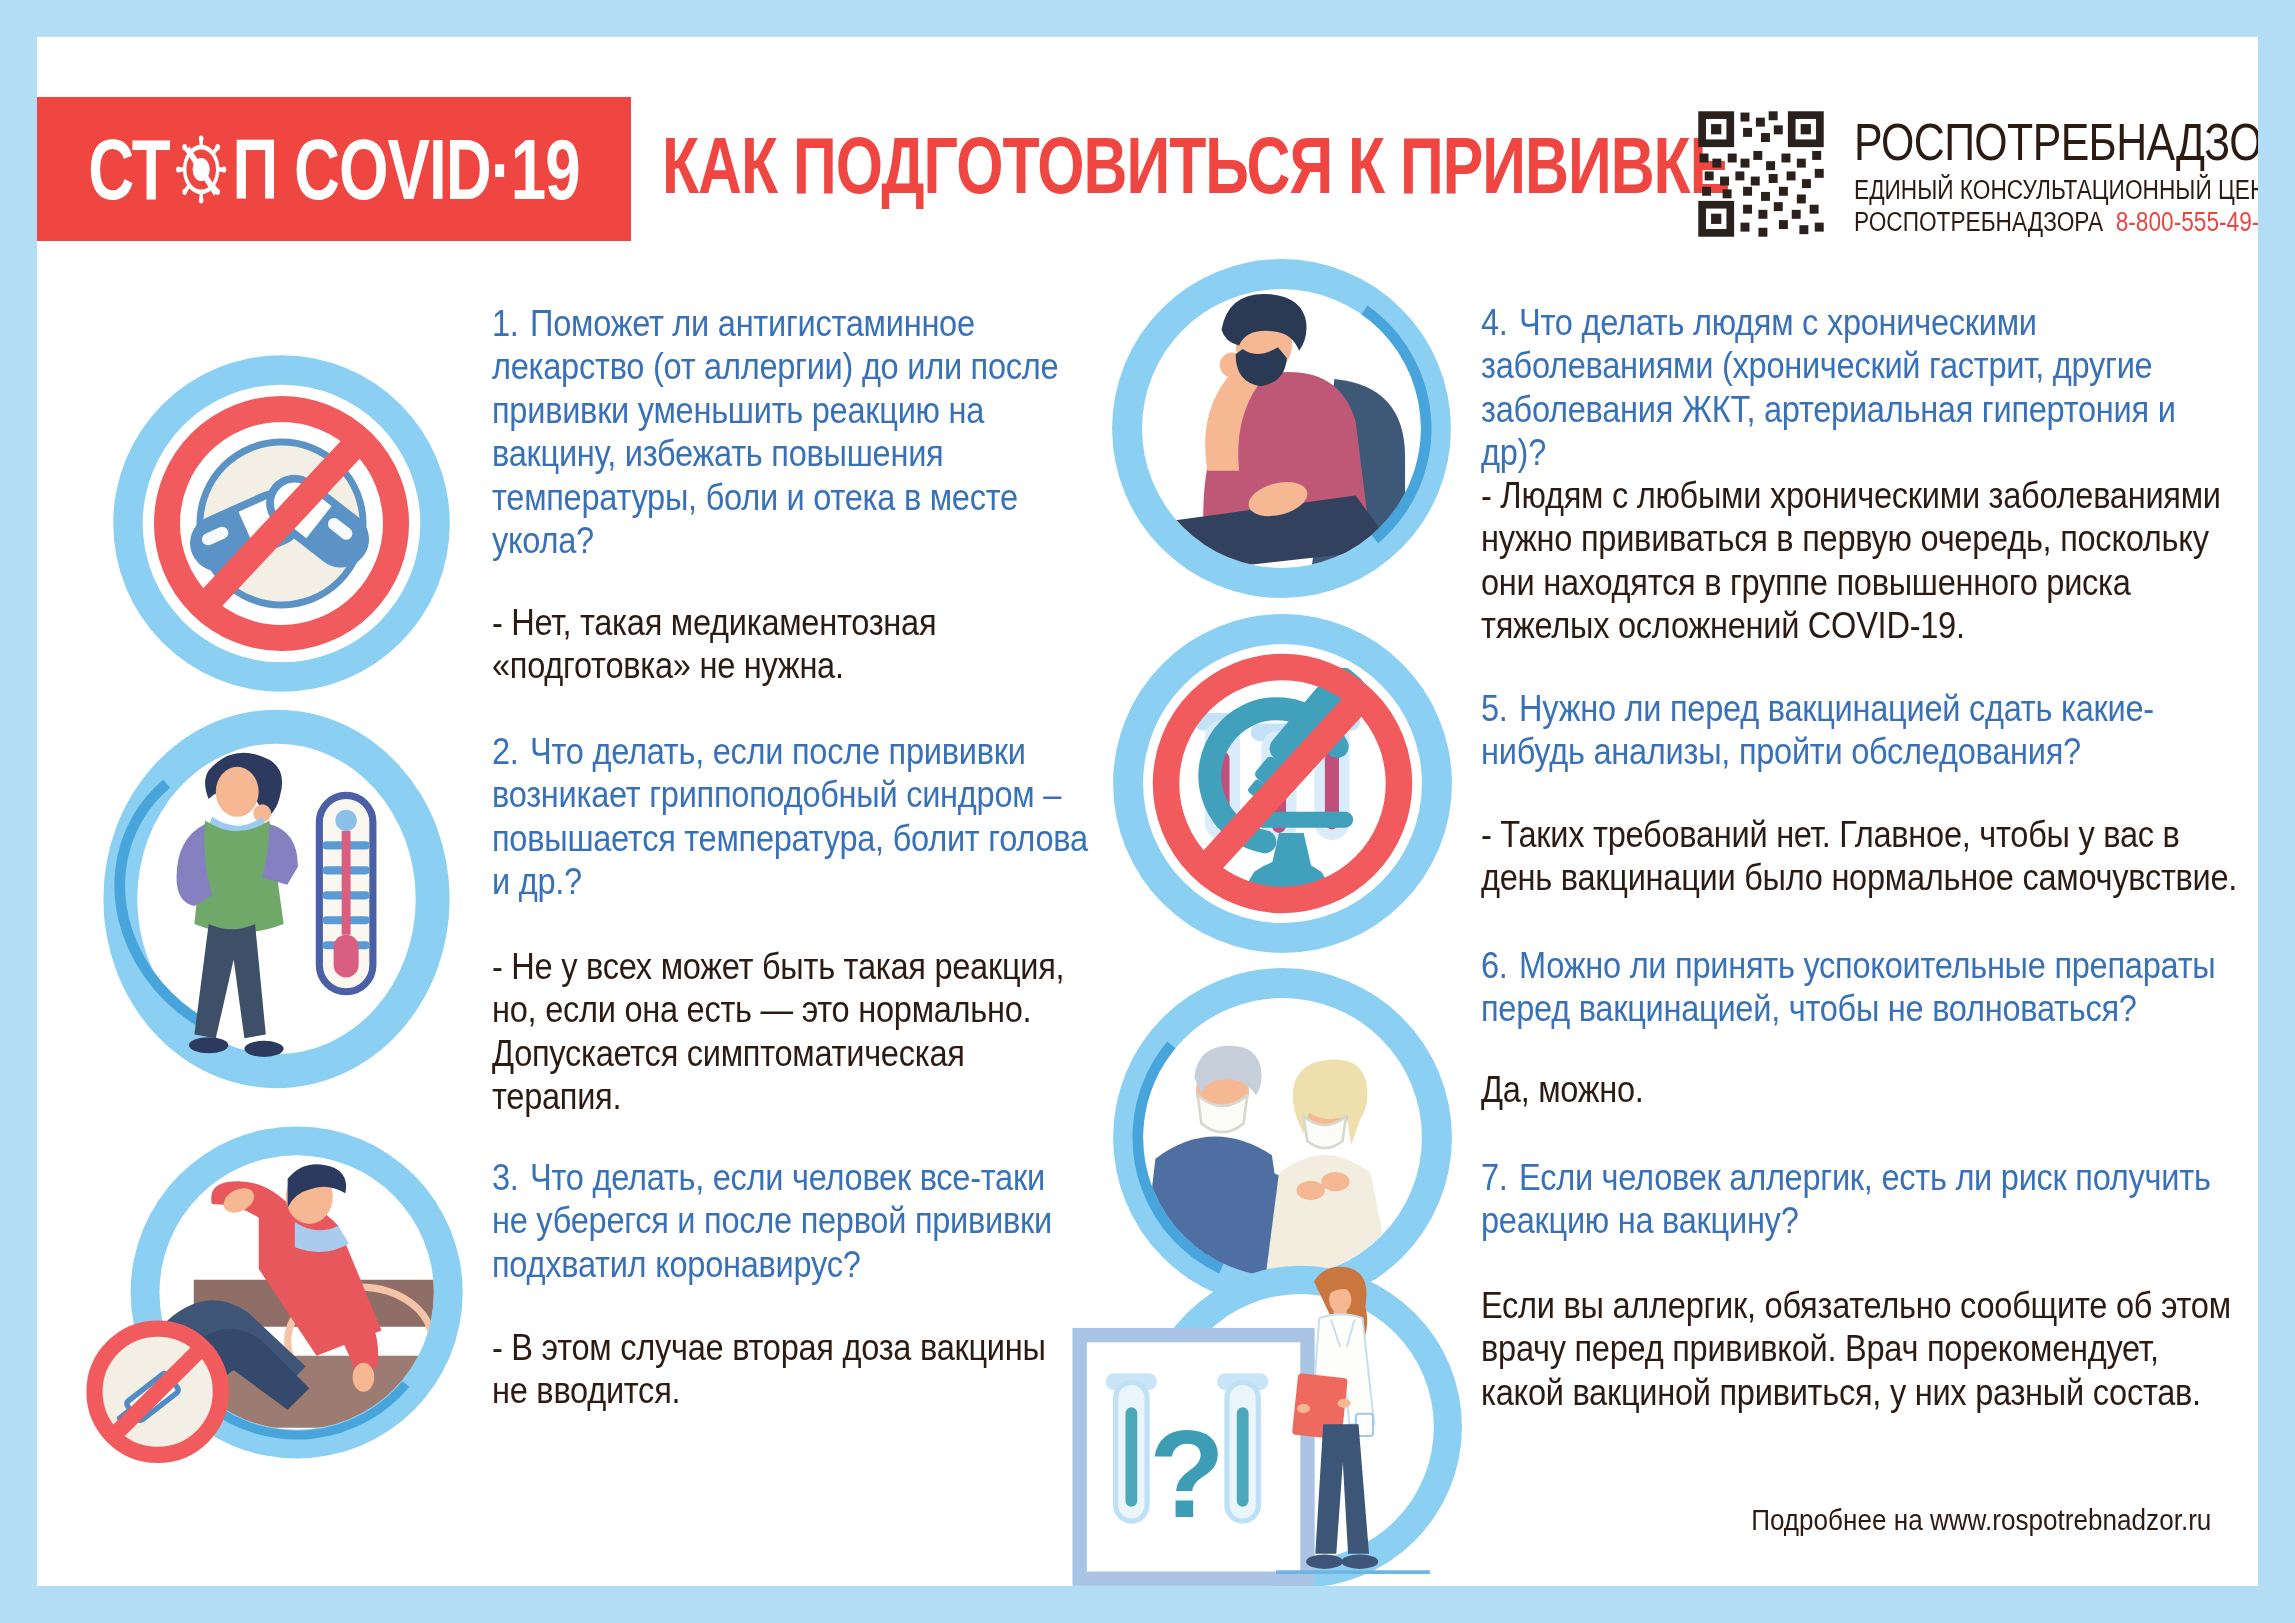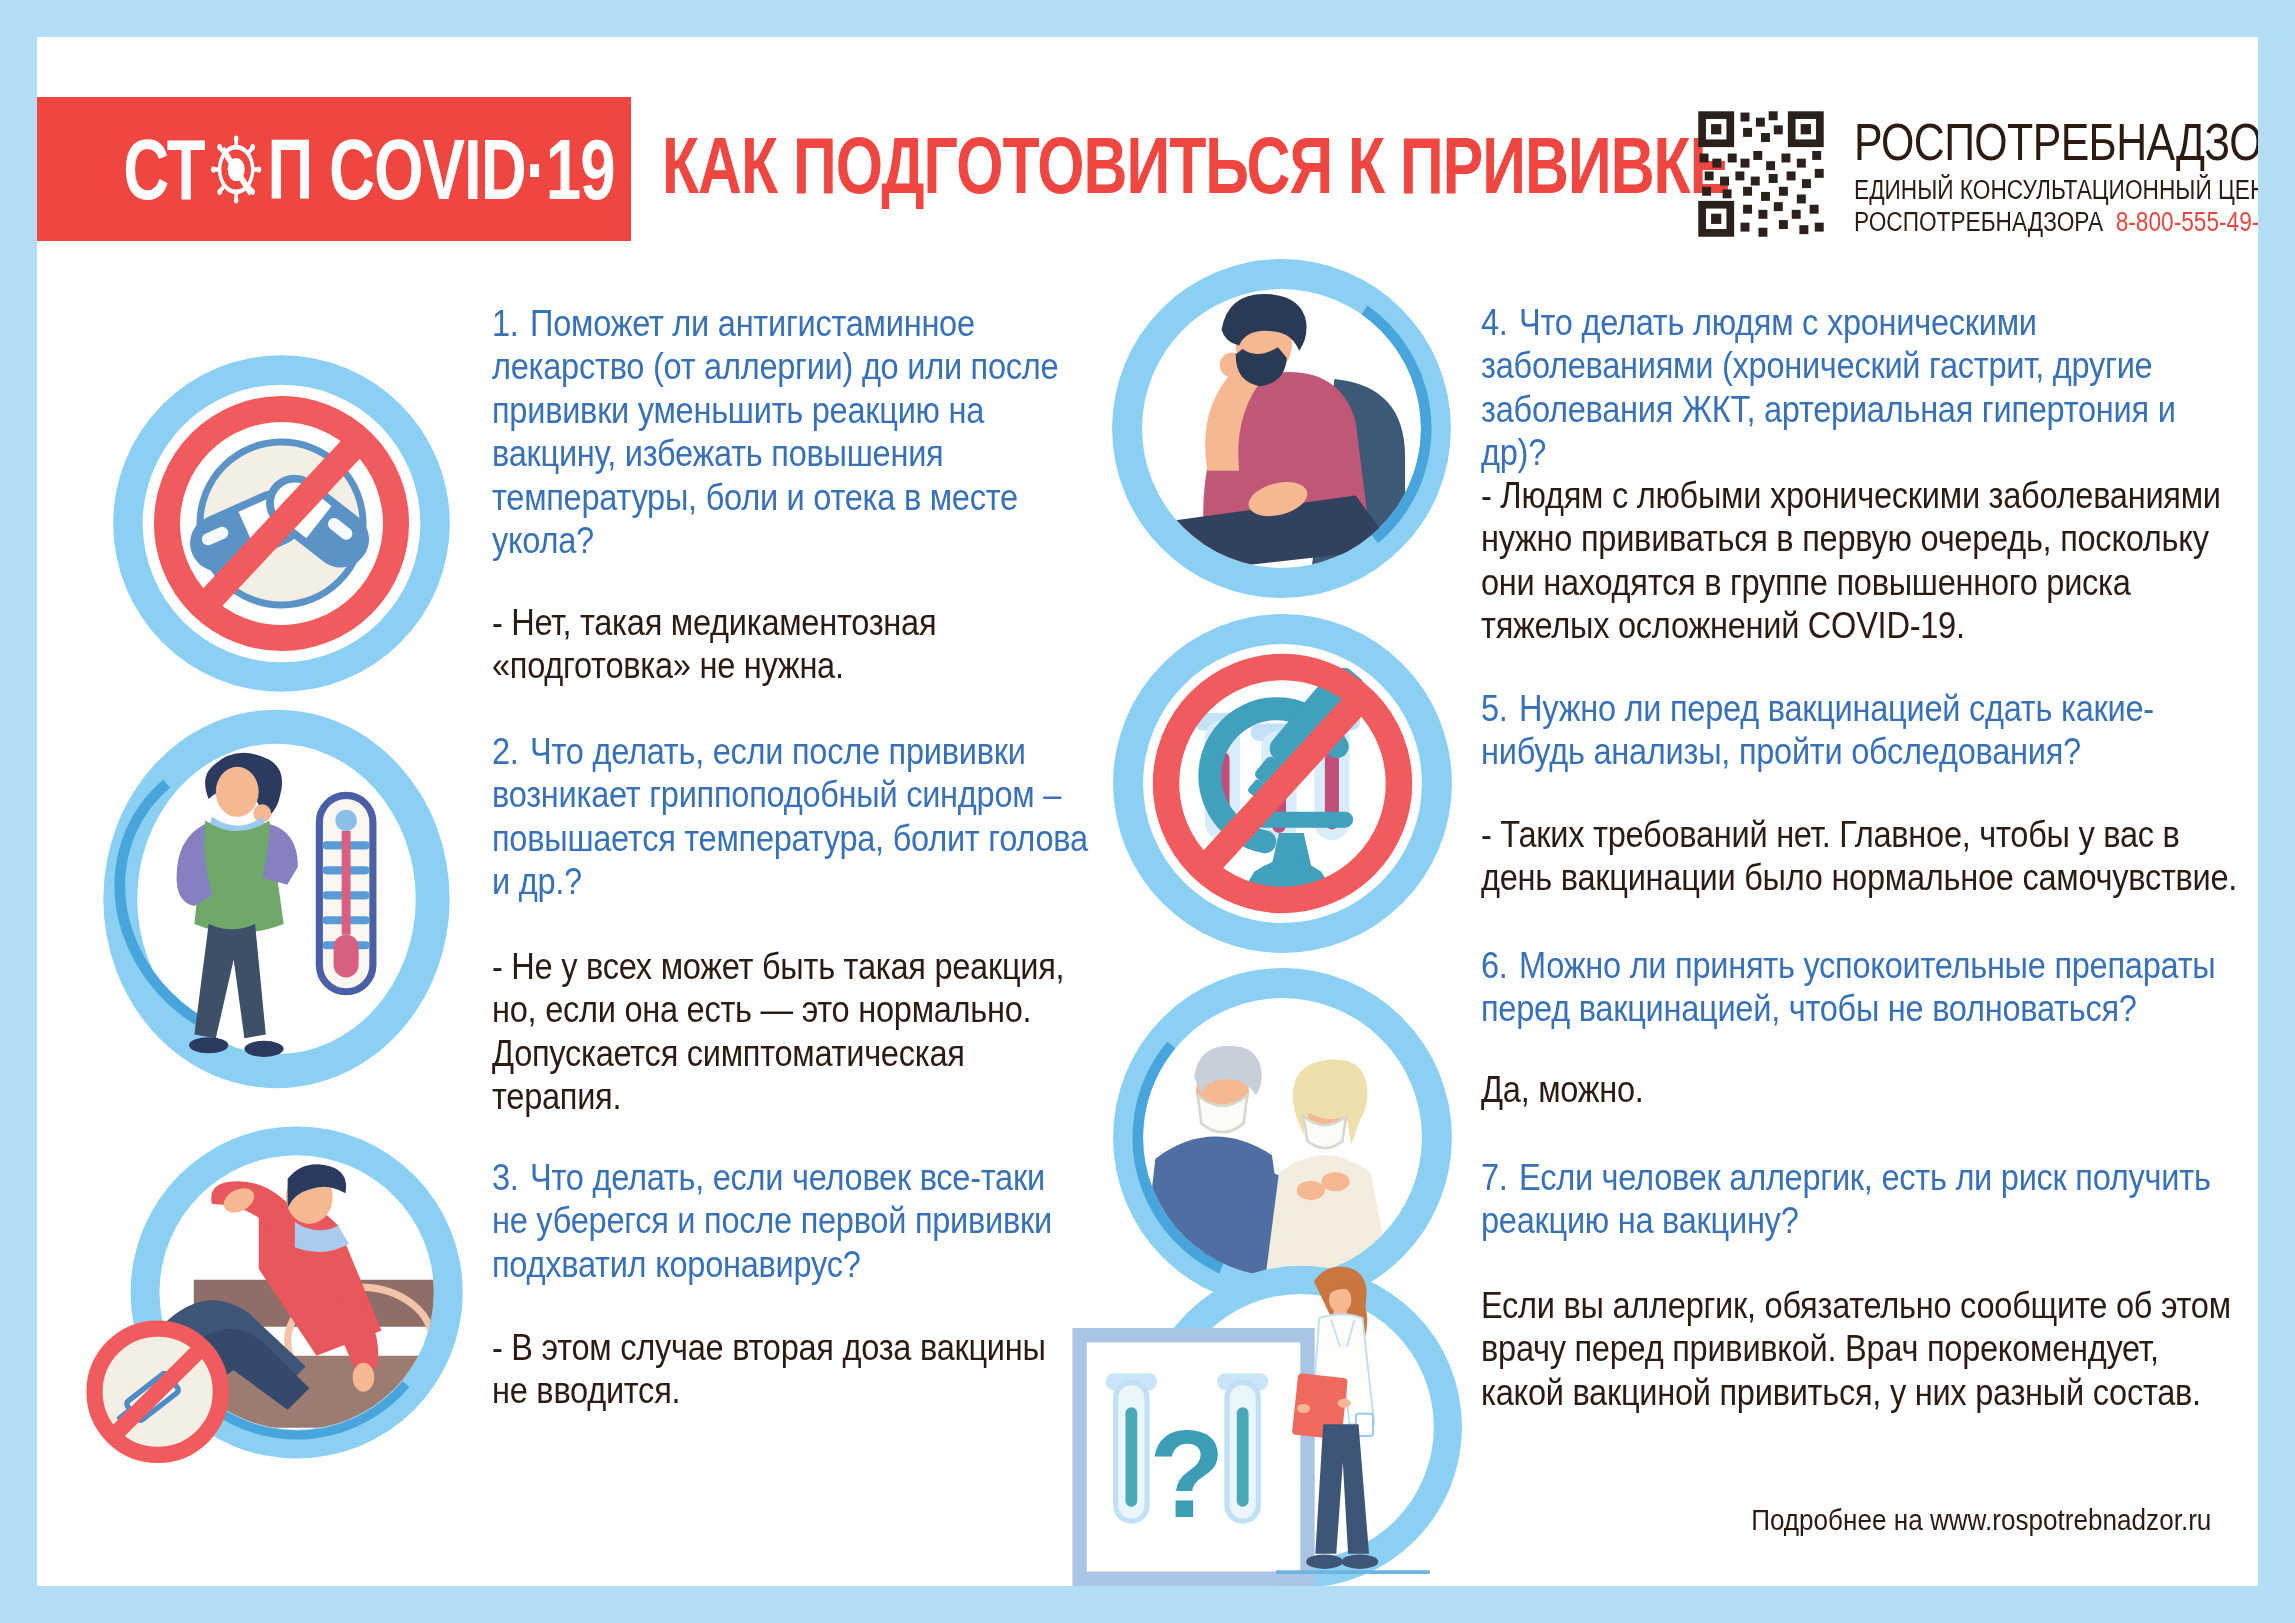--- a/index.html
+++ b/index.html
@@ -1,21 +1,21 @@
 <!DOCTYPE html>
 <html style="font-size:10.5px"><head>
 <meta charset="utf-8">
 <style>
   html,body{margin:0;padding:0;background:#e8eef2;}
   .poster{position:relative;width:2295px;height:1623px;background:#ffffff;
           font-family:"Liberation Sans","DejaVu Sans",sans-serif;overflow:hidden;}
   .frame{position:absolute;inset:0;border:37px solid #B3DDF5;pointer-events:none;}
   
   .banner{position:absolute;left:37px;top:97px;width:594px;height:144px;background:#EF4641;
-          display:flex;align-items:center;justify-content:flex-start;gap:5.2px;}
+          display:flex;align-items:center;justify-content:center;gap:5.2px;}
   .banner .logo-txt{color:#fff;font-weight:bold;font-size:86px;letter-spacing:-1.3px;
           transform:scaleX(.74);transform-origin:center;white-space:nowrap;display:flex;align-items:center;gap:3.9px;}
   .title{position:absolute;left:662px;top:126px;margin:0;color:#EF4641;font-weight:bold;
          font-size:80px;line-height:1;white-space:nowrap;transform:scaleX(.76);transform-origin:0 0;letter-spacing:-1.3px;}
   .agency-name{position:absolute;left:1854px;top:113px;font-size:51px;color:#2B1B12;
          white-space:nowrap;transform:scaleX(.84);transform-origin:0 0;letter-spacing:-0.7px;}
   .agency-sub{position:absolute;left:1854px;top:175px;font-size:27px;color:#2B1B12;line-height:1.18;
          white-space:nowrap;transform:scaleX(.84);transform-origin:0 0;}
   .agency-sub .phone{color:#E8473F;}
   

